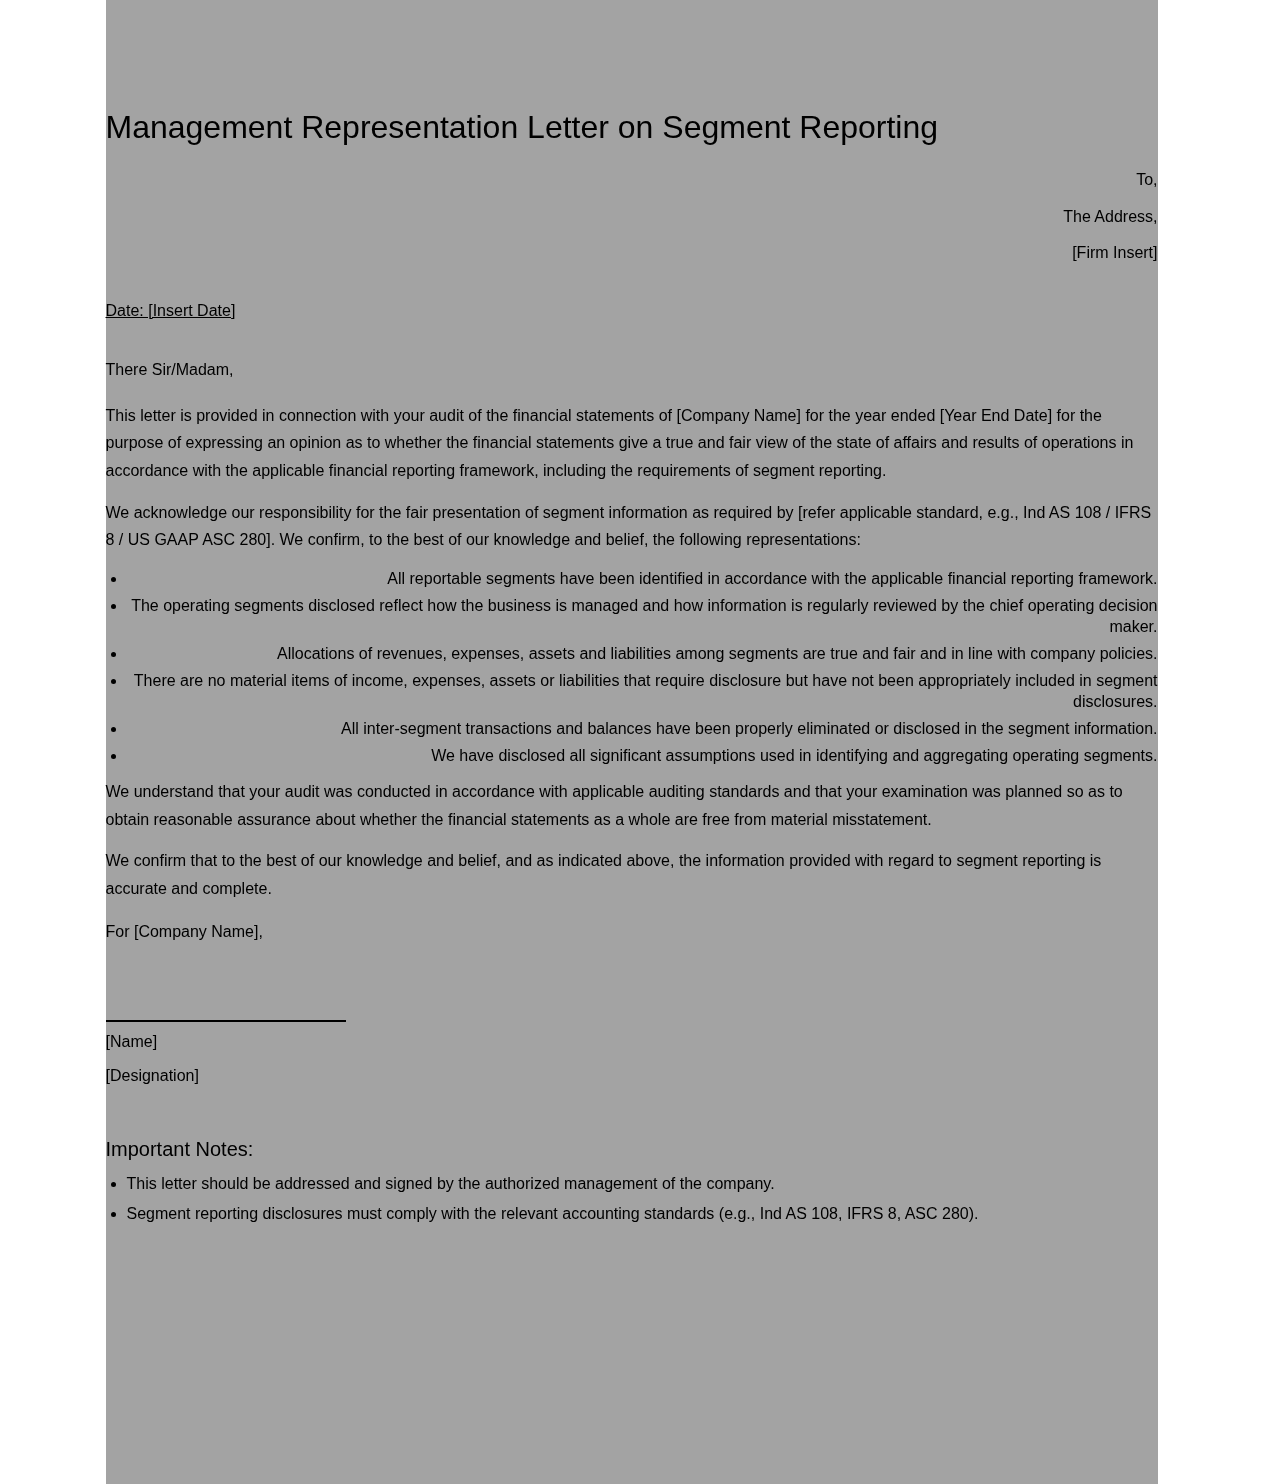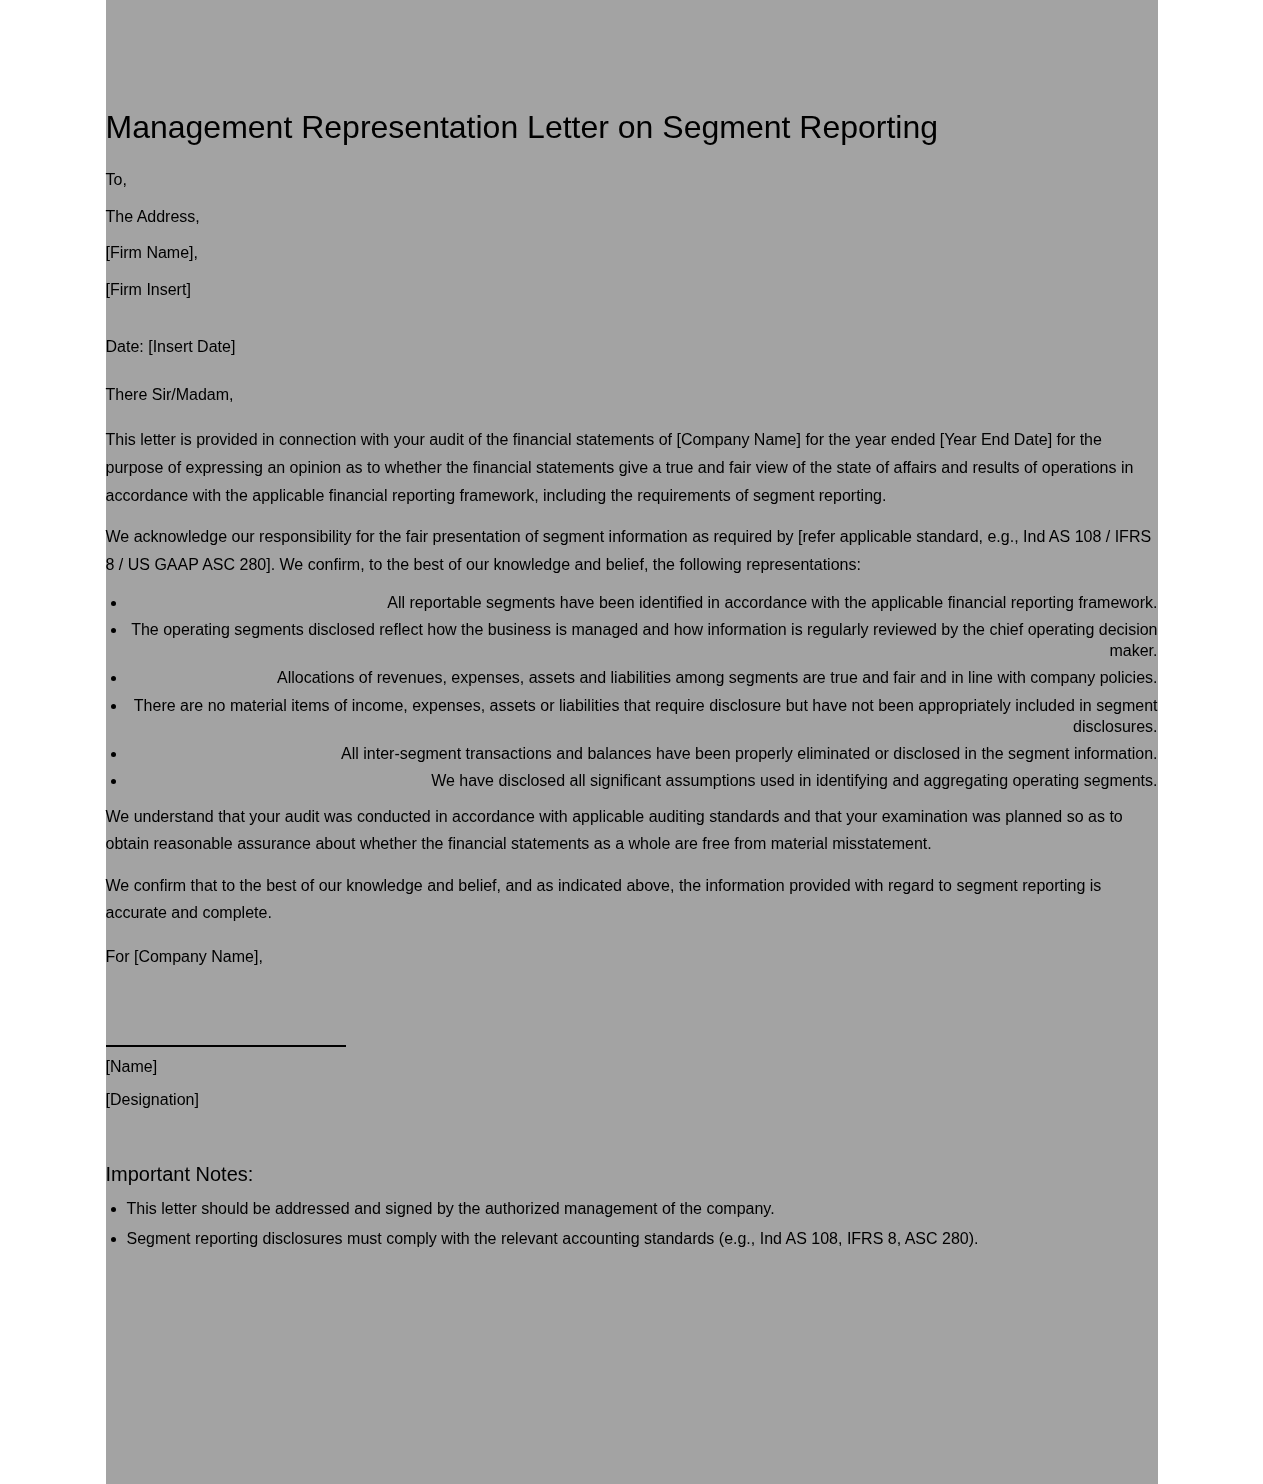--- a/index.html
+++ b/index.html
@@ -26,22 +26,22 @@
     font-size: 32px;
     font-weight: 400;
     line-height: 1.2;
     margin: 0 0 20px 0;
     color: #000000;
   }
   p {
     margin: 0 0 14px 0;
     line-height: 1.72;
   }
-  .addr-line { margin: 0 0 9px 0; }
-  .date-line { margin: 30px 0 20px 0; }
+  .addr-line { margin: 0 0 9px 0; text-align: right; }
+  .date-line { margin: 30px 0 32px 0; text-decoration: underline; }
   .salutation { margin: 0 0 18px 0; }
   .body-para { margin: 0 0 14px 0; }
   ul.bullet-list {
     margin: 2px 0 12px 0;
     padding-left: 21px;
     list-style: disc outside;
   }
   ul.bullet-list li {
     line-height: 1.32;
     margin: 0 0 6px 0;
@@ -76,21 +76,20 @@
 </head>
 <body>
 
 <div class="page">
 
   <h1 class="doc-title">Management Representation Letter on Segment Reporting</h1>
 
   <div class="address-block">
     <p class="addr-line">To,</p>
     <p class="addr-line">The Address,</p>
-    <p class="addr-line">[Firm Name],</p>
     <p class="addr-line">[Firm Insert]</p>
   </div>
 
   <p class="date-line">Date: [Insert Date]</p>
 
   <p class="salutation">There Sir/Madam,</p>
 
   <p class="body-para">This letter is provided in connection with your audit of the financial statements of [Company Name] for the year ended [Year End Date] for the purpose of expressing an opinion as to whether the financial statements give a true and fair view of the state of affairs and results of operations in accordance with the applicable financial reporting framework, including the requirements of segment reporting.</p>
 
   <p class="body-para">We acknowledge our responsibility for the fair presentation of segment information as required by [refer applicable standard, e.g., Ind AS 108 / IFRS 8 / US GAAP ASC 280]. We confirm, to the best of our knowledge and belief, the following representations:</p>

